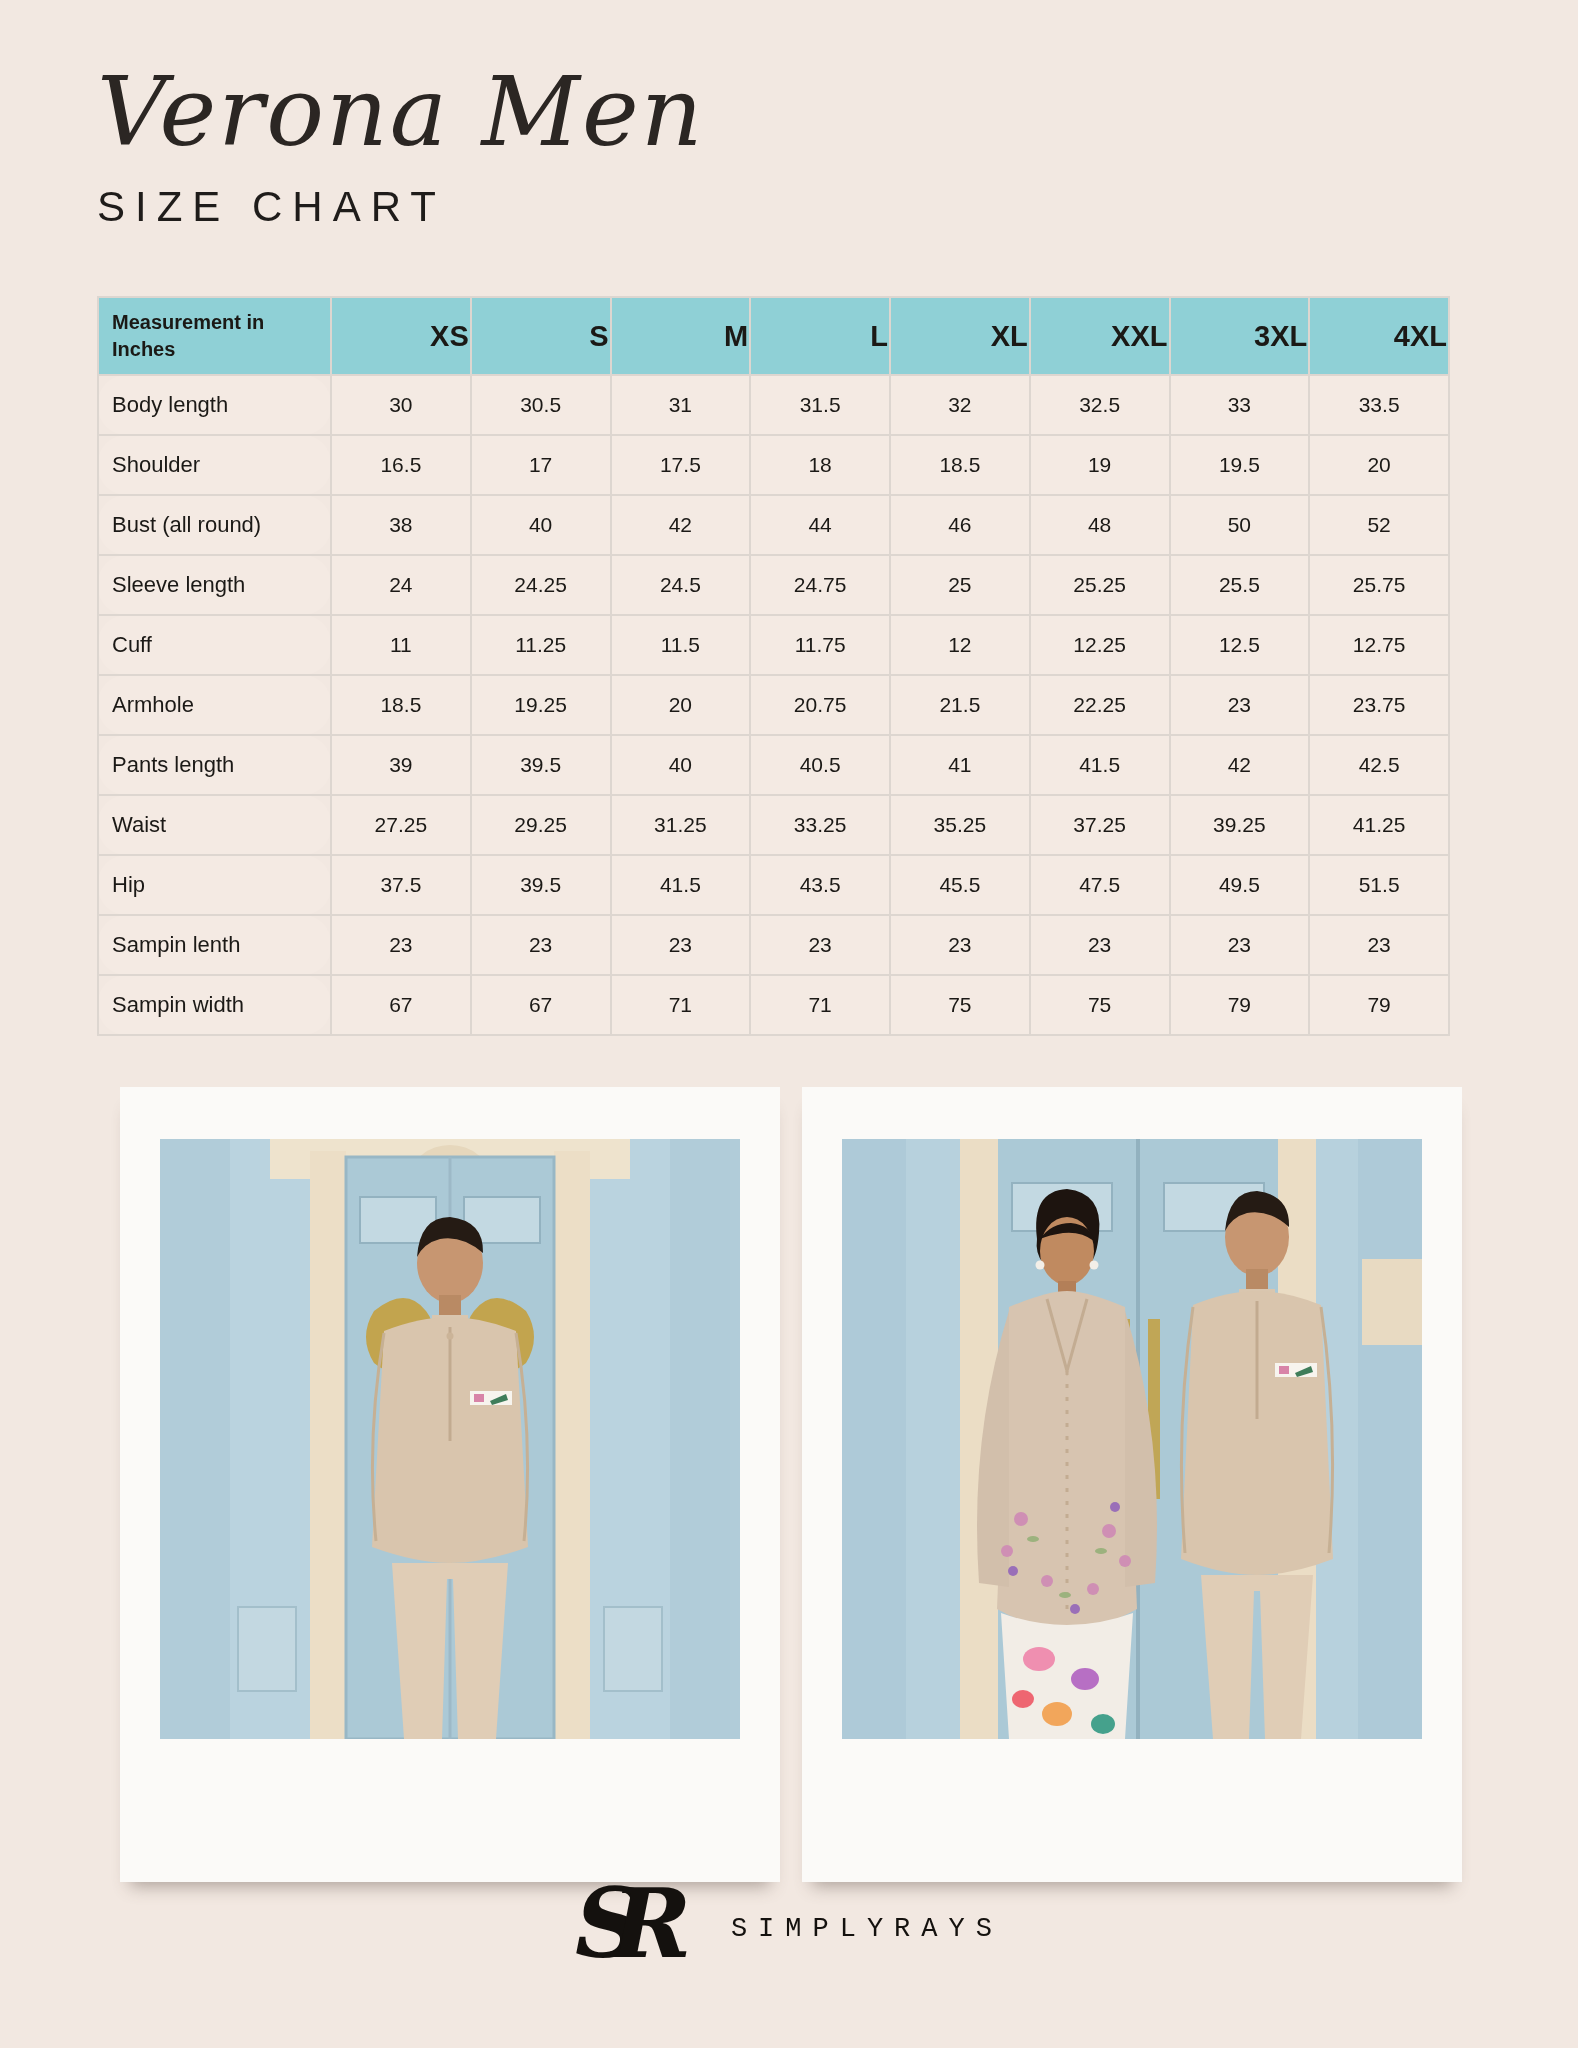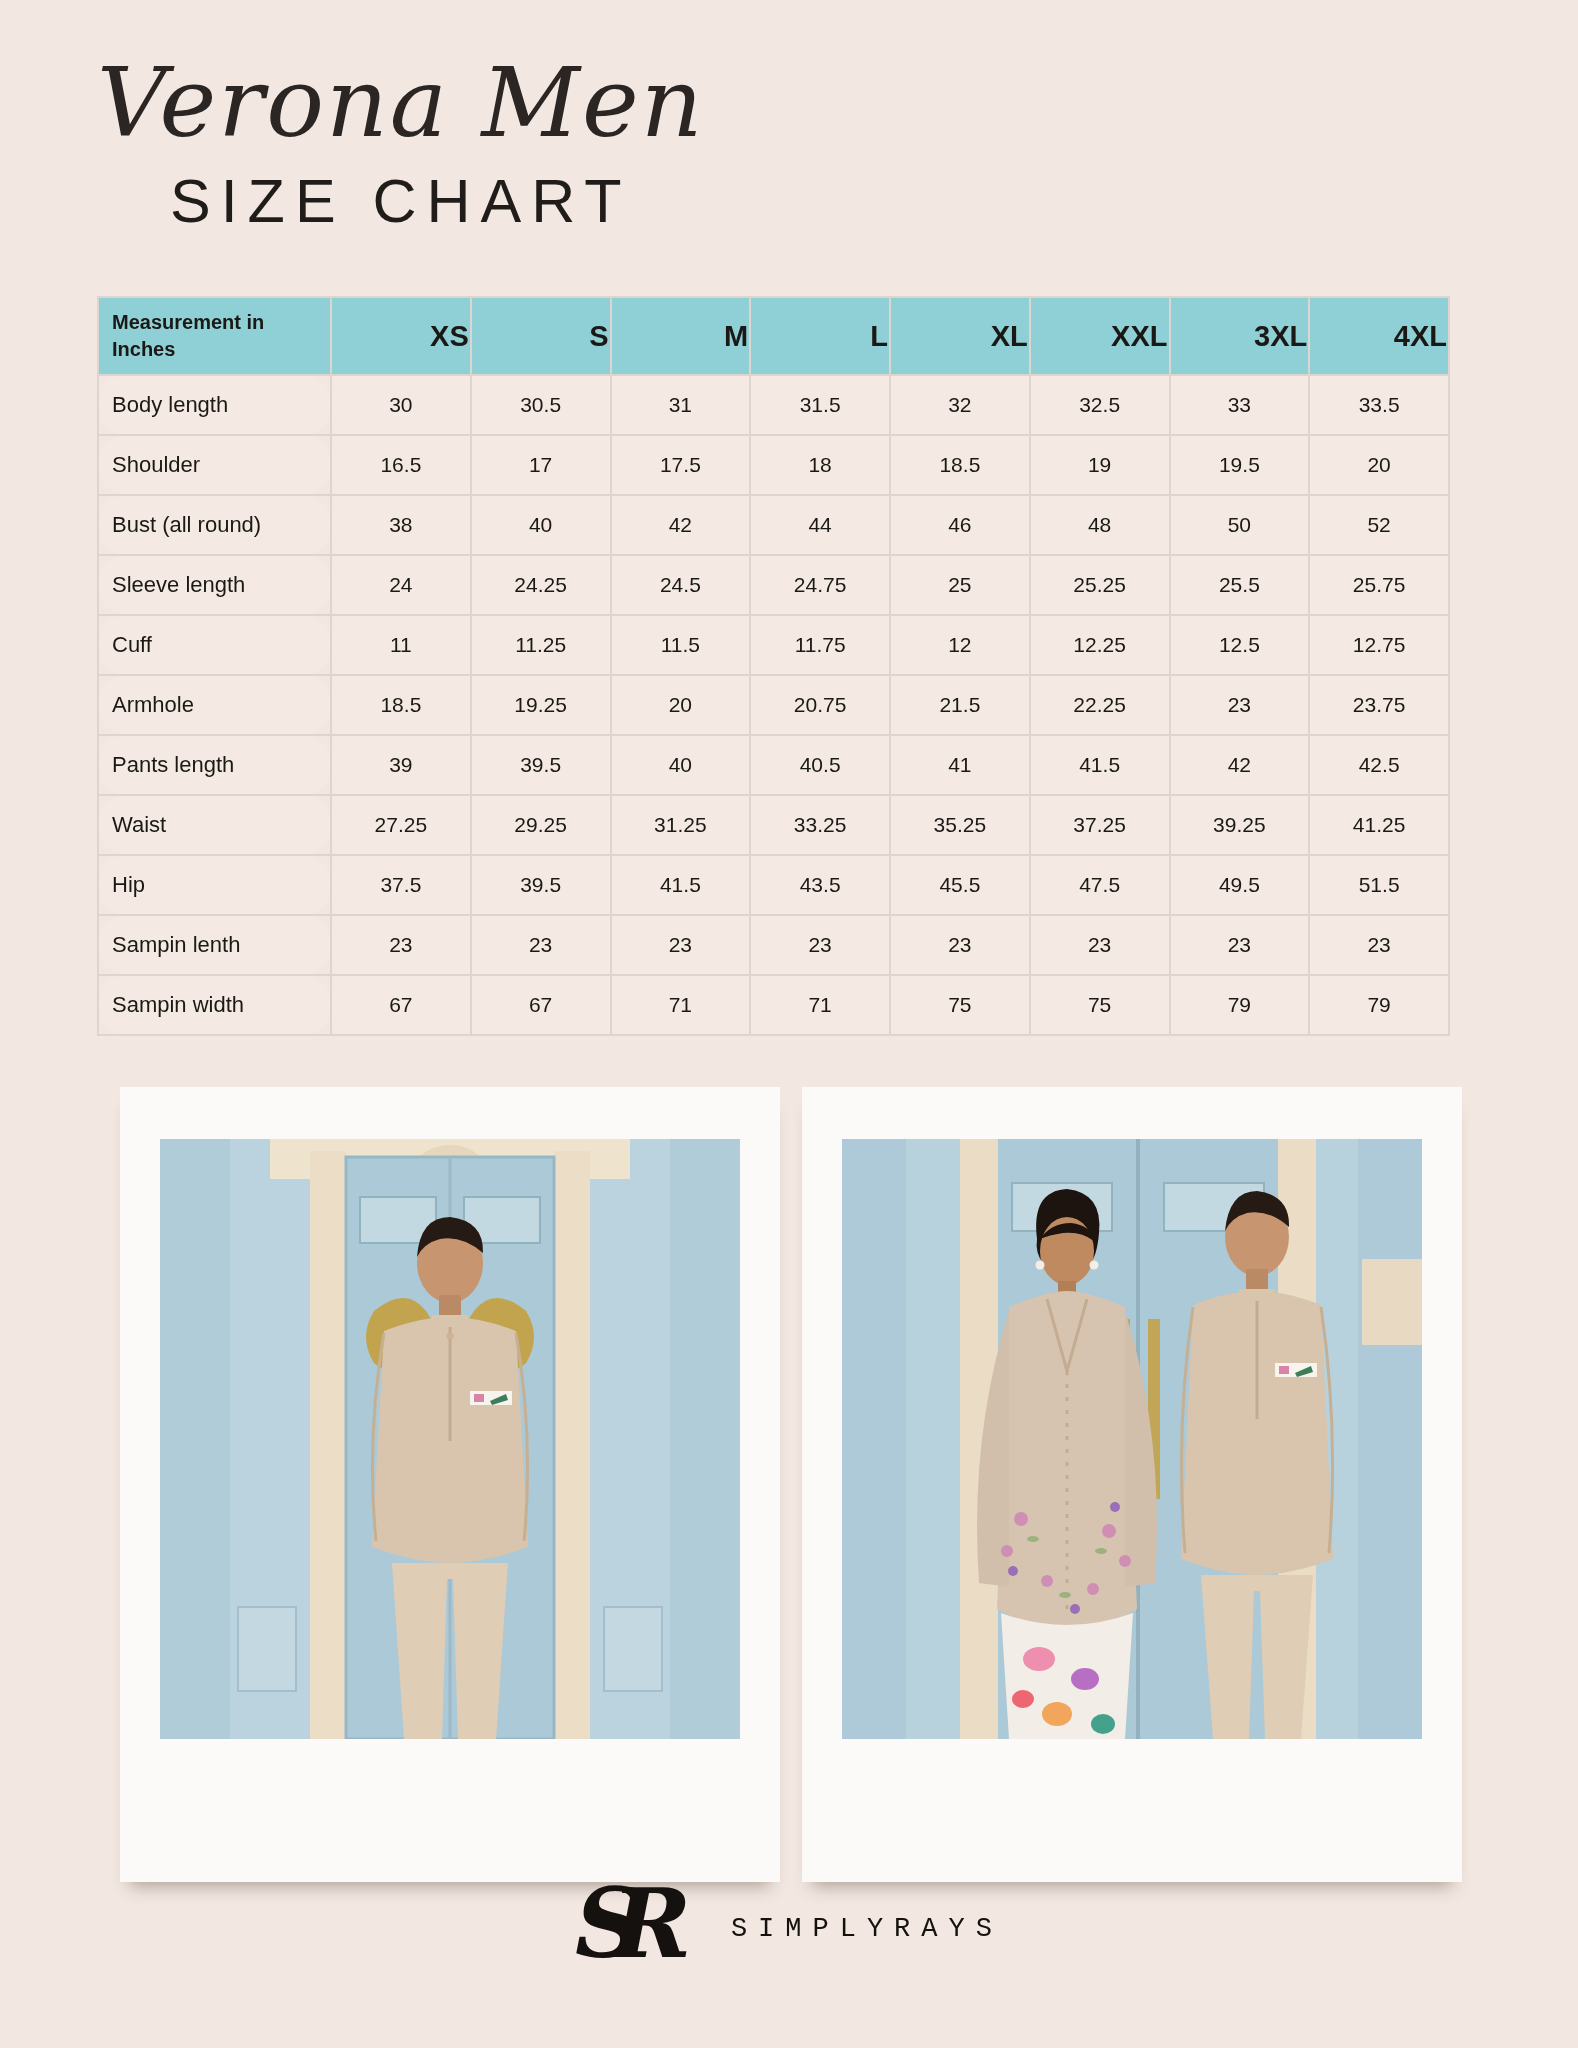--- a/index.html
+++ b/index.html
@@ -6,36 +6,35 @@
   .sheet{
     position:relative;
     width:1578px;height:2048px;
     background:#f2e8e1;
     font-family:"Liberation Sans", sans-serif;
     color:#1b1916;
     overflow:hidden;
   }
 
   
-  .title-block{position:absolute;left:97px;top:41px;}
+  .title-block{position:absolute;left:97px;top:50px;}
   .script-title{
     font-family:"DejaVu Serif", serif;
     font-style:italic;
     font-size:96px;
     line-height:1.3;
     color:#2b2623;
     letter-spacing:2px;
   }
   .subtitle{
-    font-size:61px;
+    font-size:42px;
     font-weight:300;
     letter-spacing:10px;
     color:#1f1c1a;
-    margin-top:0px;
-    text-align:center;
+    margin-top:8px;
   }
 
   
   table.size-table{
     position:absolute;left:97px;top:296px;
     width:1353px;
     border-collapse:collapse;
     table-layout:fixed;
   }
   table.size-table th, table.size-table td{

